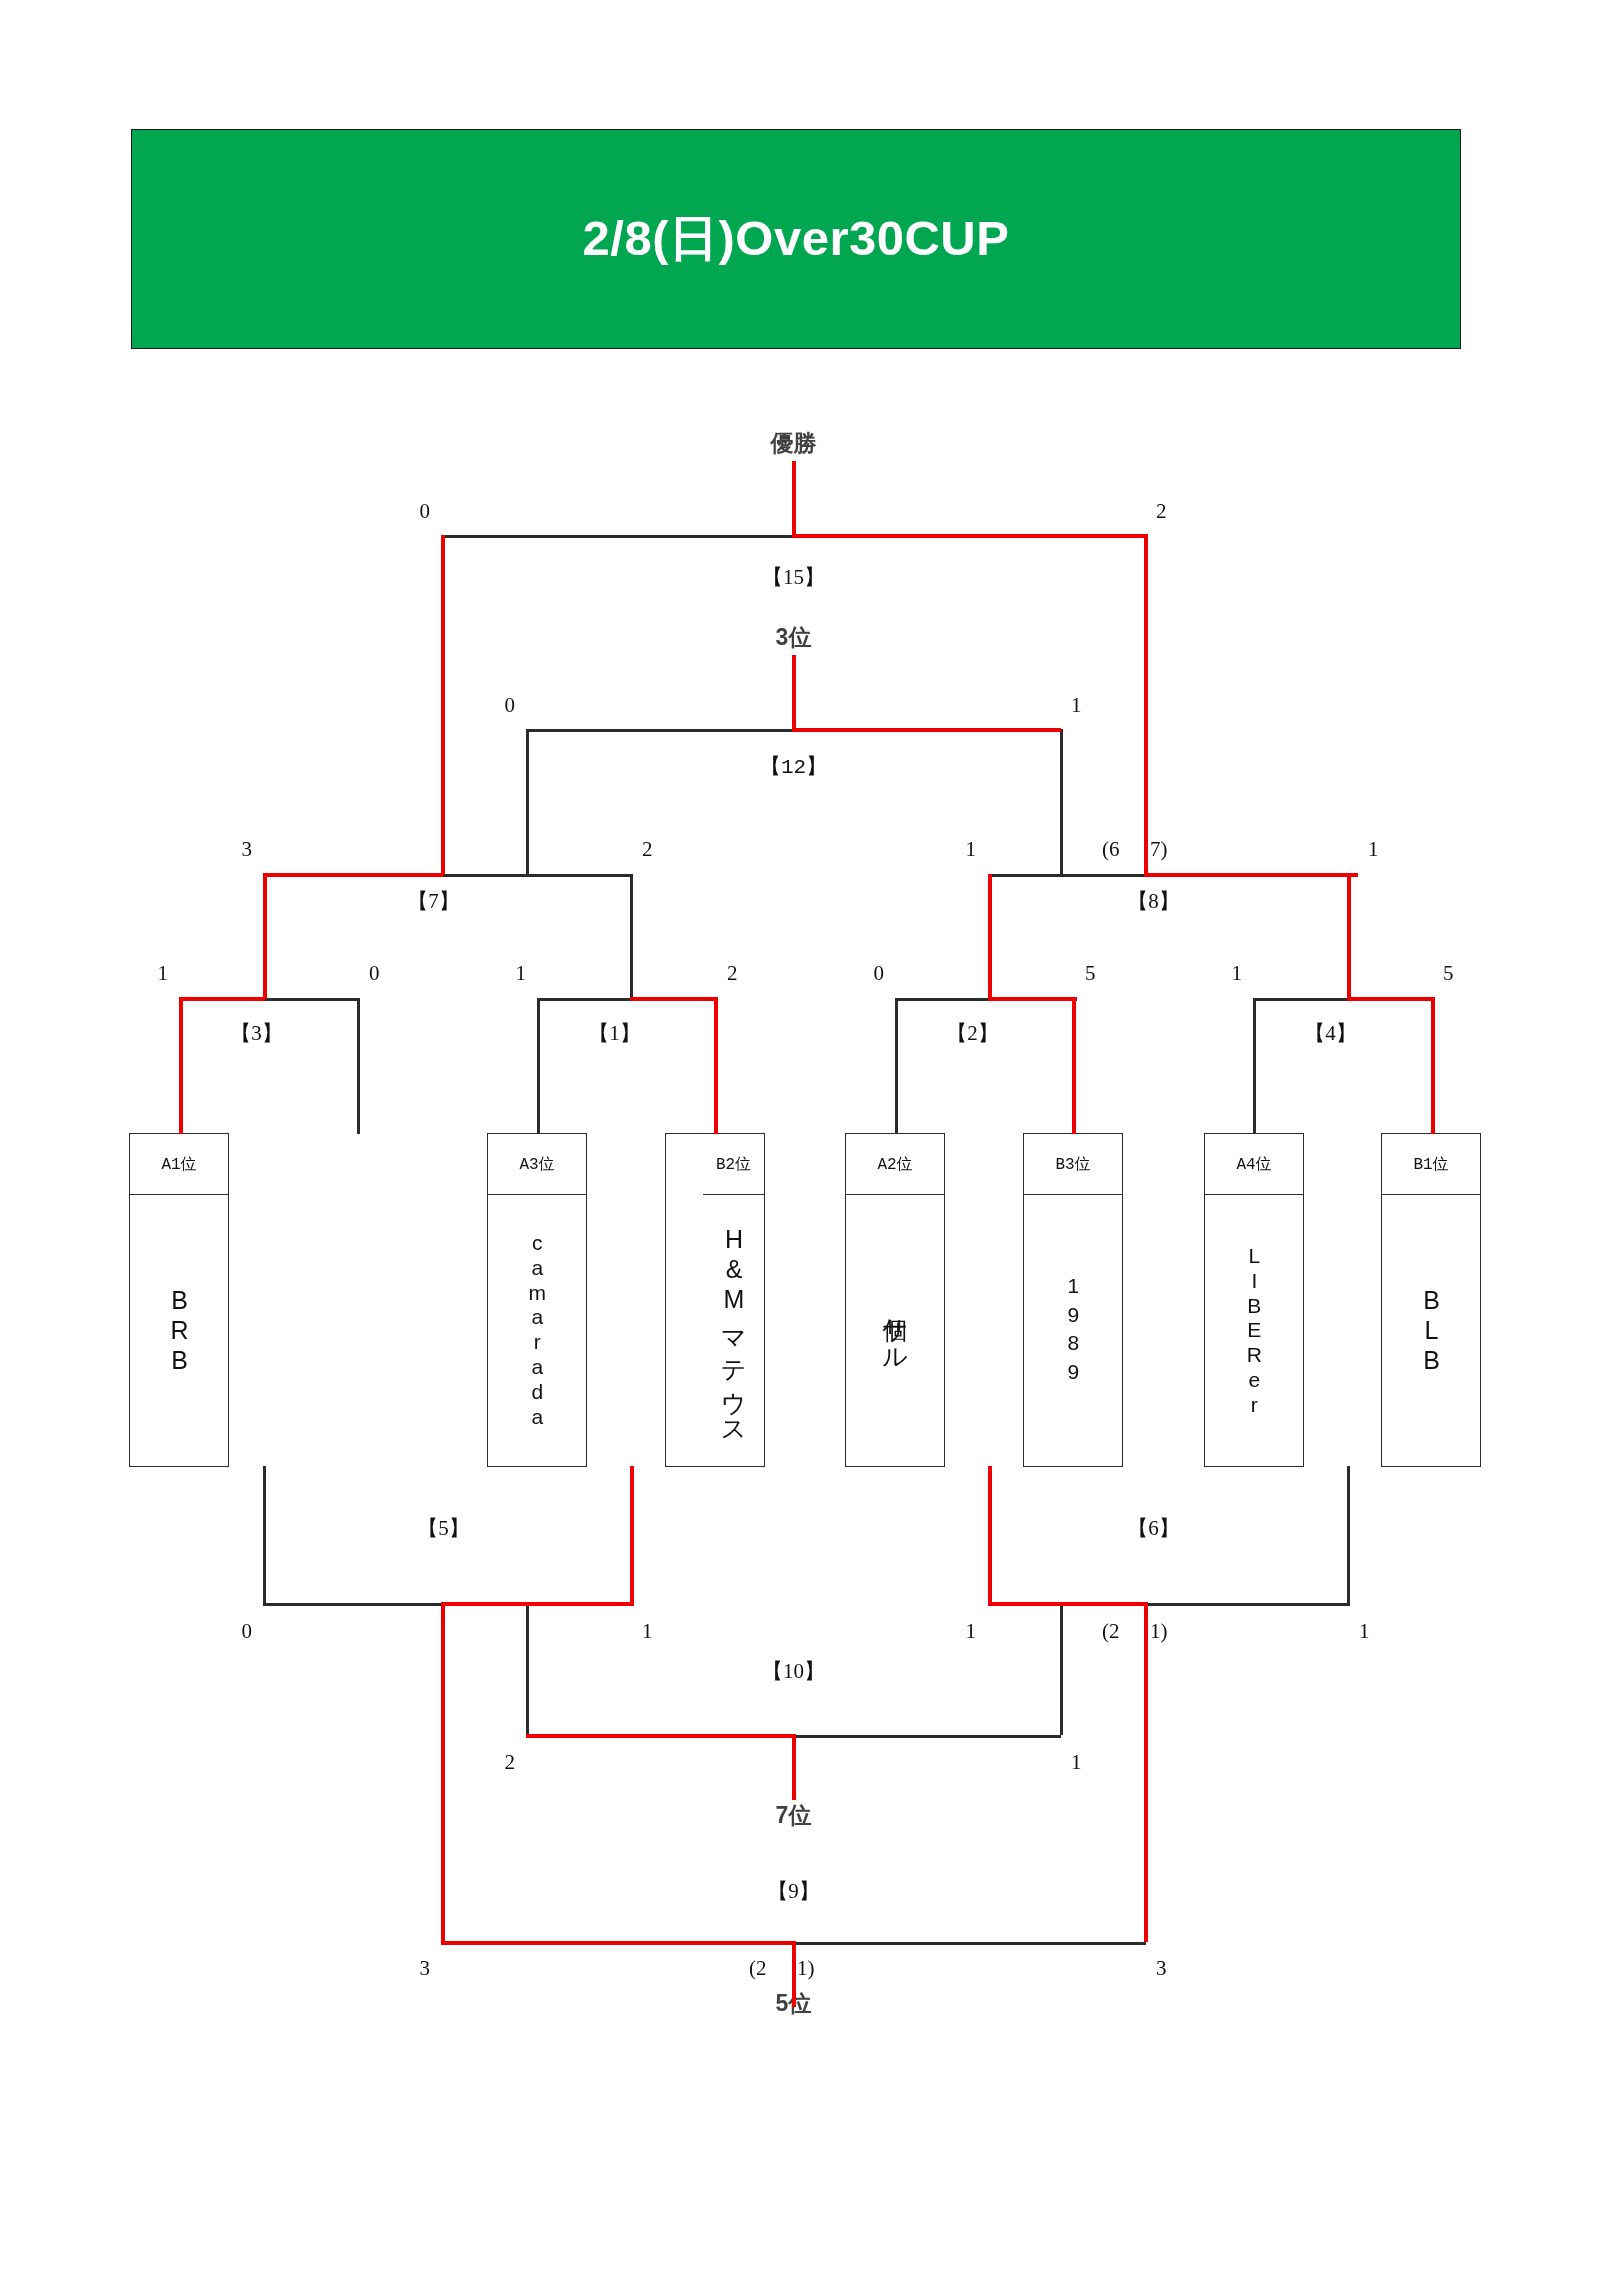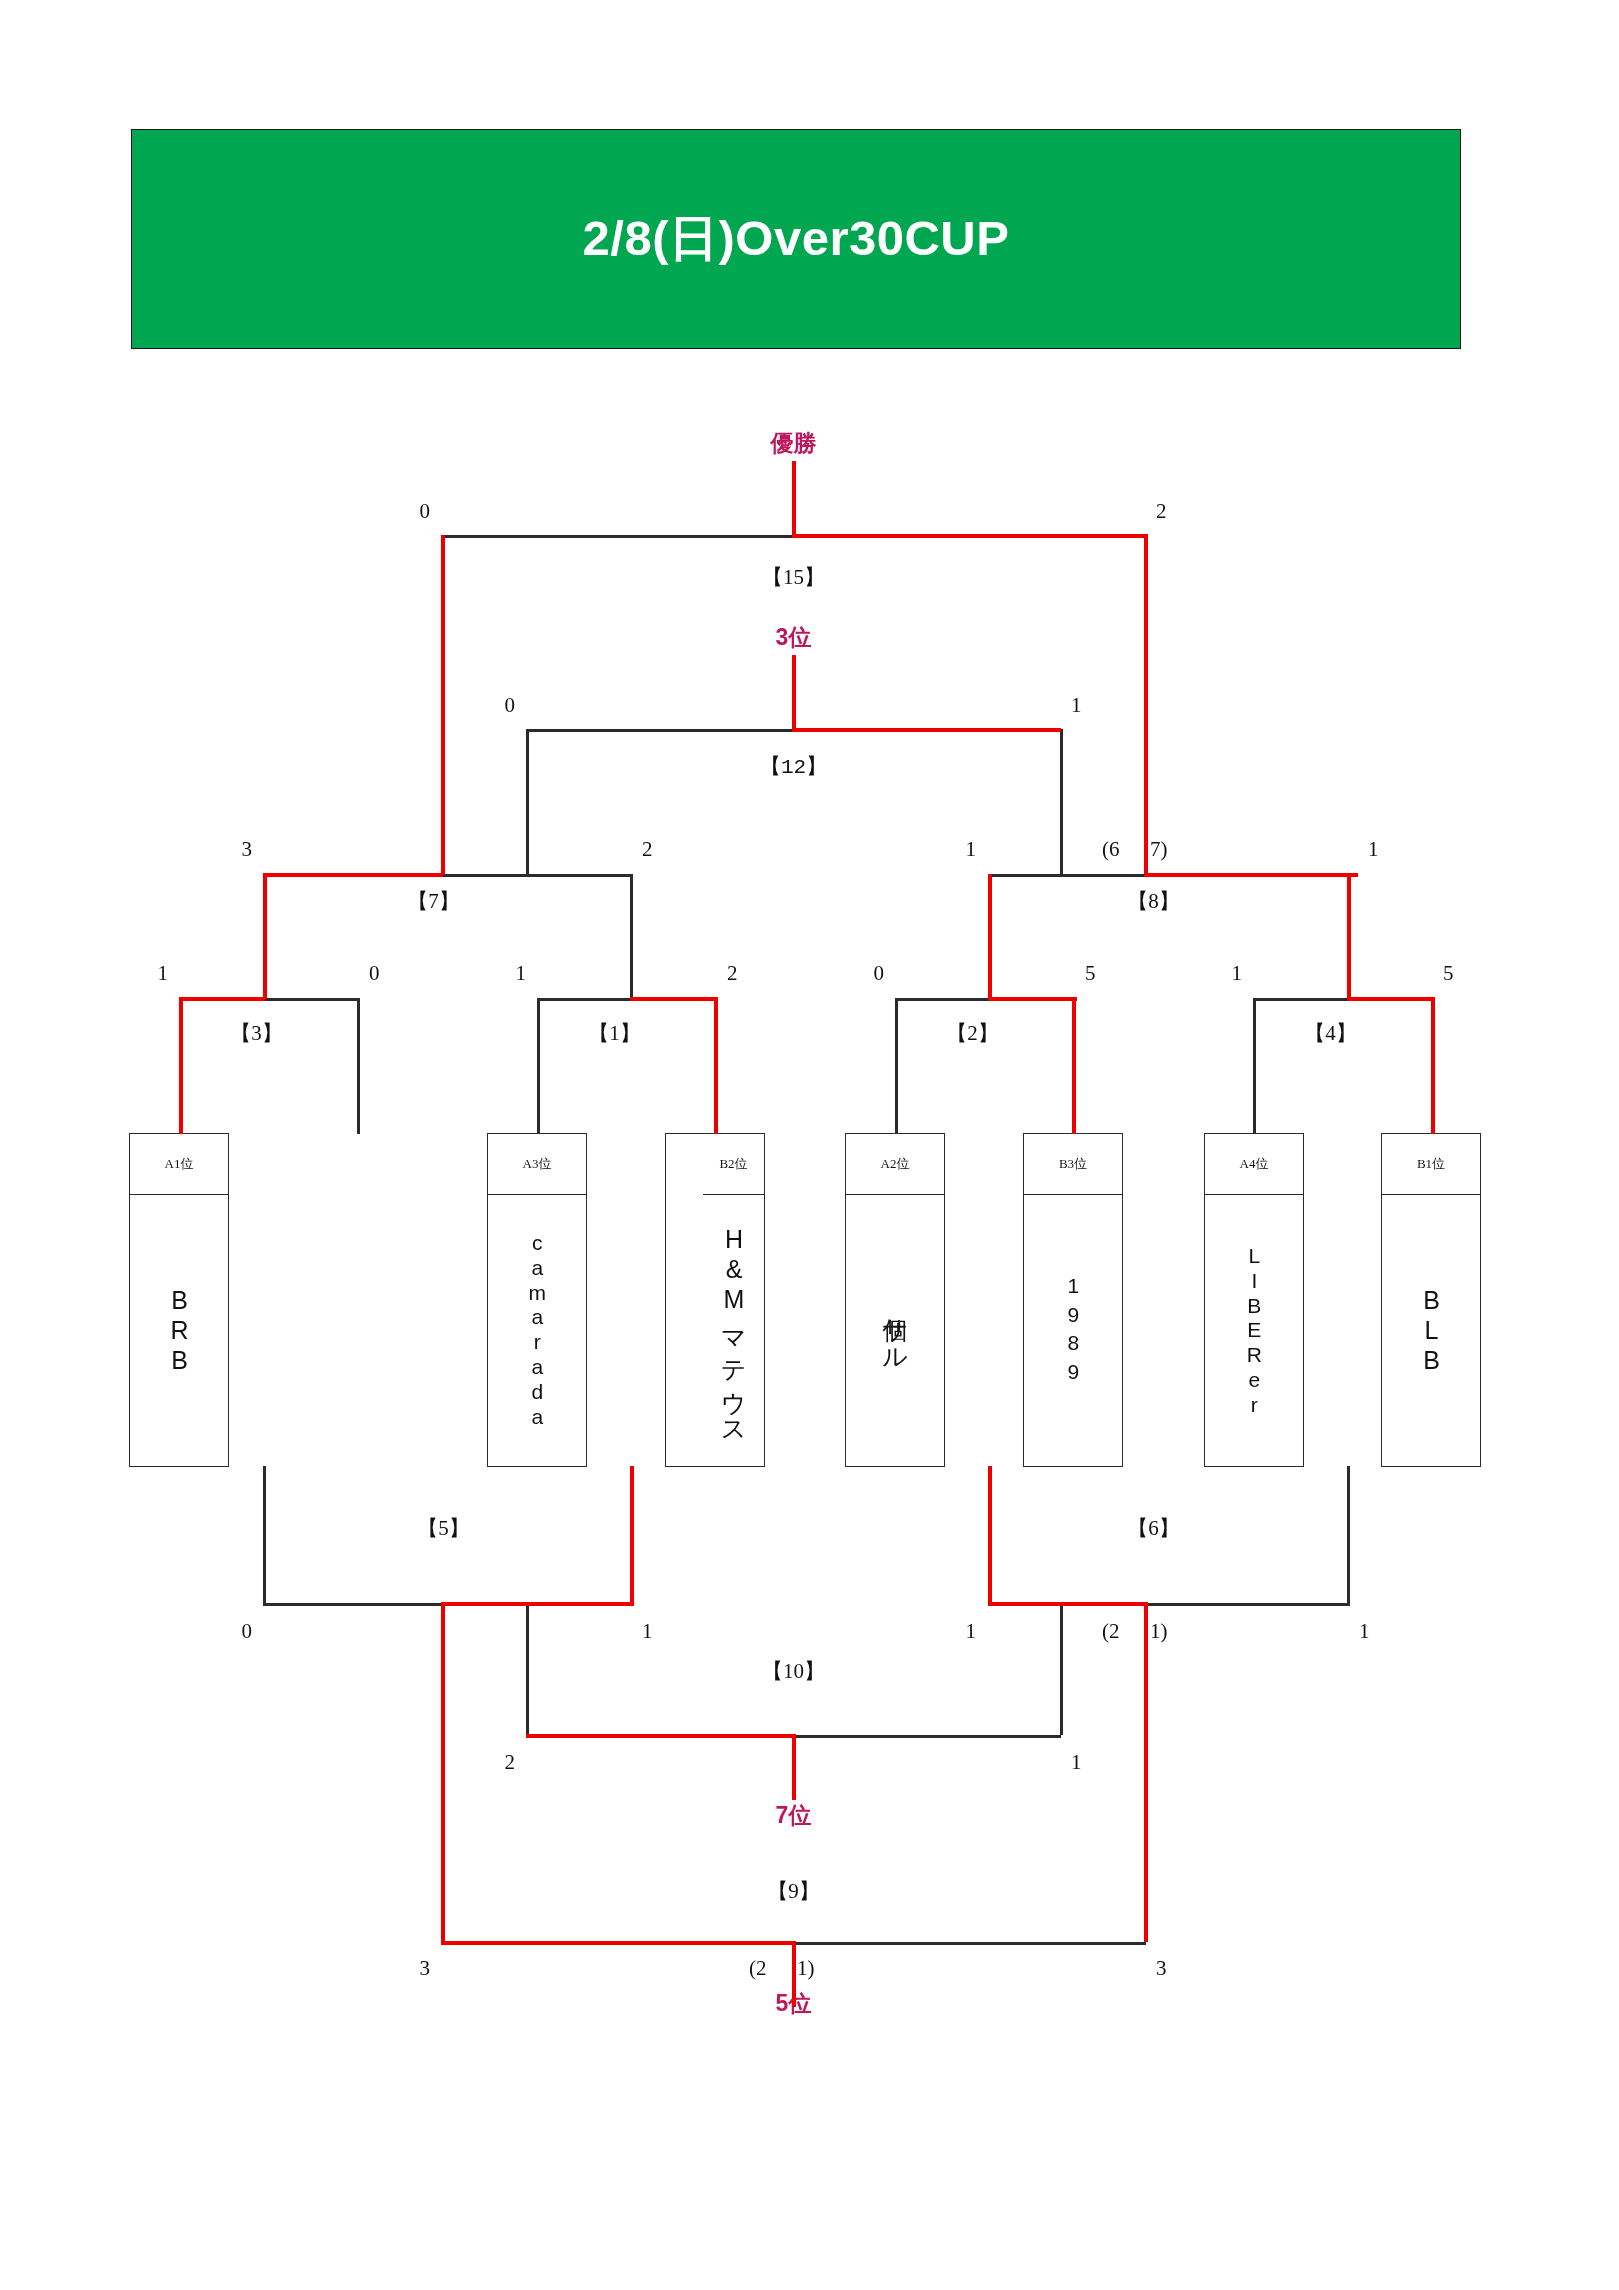--- a/index.html
+++ b/index.html
@@ -28,39 +28,39 @@
   
   .sc{
     position:absolute;font-size:21px;color:#111;line-height:1;
     font-family:"Liberation Serif","DejaVu Serif",serif;white-space:nowrap;
   }
   .mno{
     position:absolute;font-size:21px;color:#111;line-height:1;white-space:nowrap;
     font-family:"Liberation Serif","DejaVu Serif",serif;text-align:center;
   }
   .rank{
-    position:absolute;font-size:23px;color:#be185d;font-weight:bold;line-height:1;
+    position:absolute;font-size:23px;color:#404040;font-weight:bold;line-height:1;
     white-space:nowrap;text-align:center;
     font-family:"Liberation Sans","DejaVu Sans",sans-serif;
   }
   .pk{
     position:absolute;font-size:21px;color:#111;line-height:1;white-space:nowrap;
     font-family:"Liberation Serif","DejaVu Serif",serif;
   }
 
   
   .team{
     position:absolute;width:100px;border:1.8px solid #2b2b2b;box-sizing:border-box;
     background:#fff;
   }
   .team-seed{
     height:61px;border-bottom:1.8px solid #2b2b2b;box-sizing:border-box;
     display:flex;align-items:center;justify-content:center;
-    font-size:13px;color:#111;
-    font-family:Liberation Serif, serif;
+    font-size:16px;color:#111;
+    font-family:Liberation Mono, monospace;
   }
   .team-name-wrap{
     height:271px;box-sizing:border-box;
     display:flex;align-items:center;justify-content:center;
   }
   .team-name{
     writing-mode:vertical-rl;text-orientation:upright;
     font-size:25px;color:#111;line-height:1.32;letter-spacing:1.8px;
     font-family:"Liberation Sans","DejaVu Sans",sans-serif;
     text-align:center;

